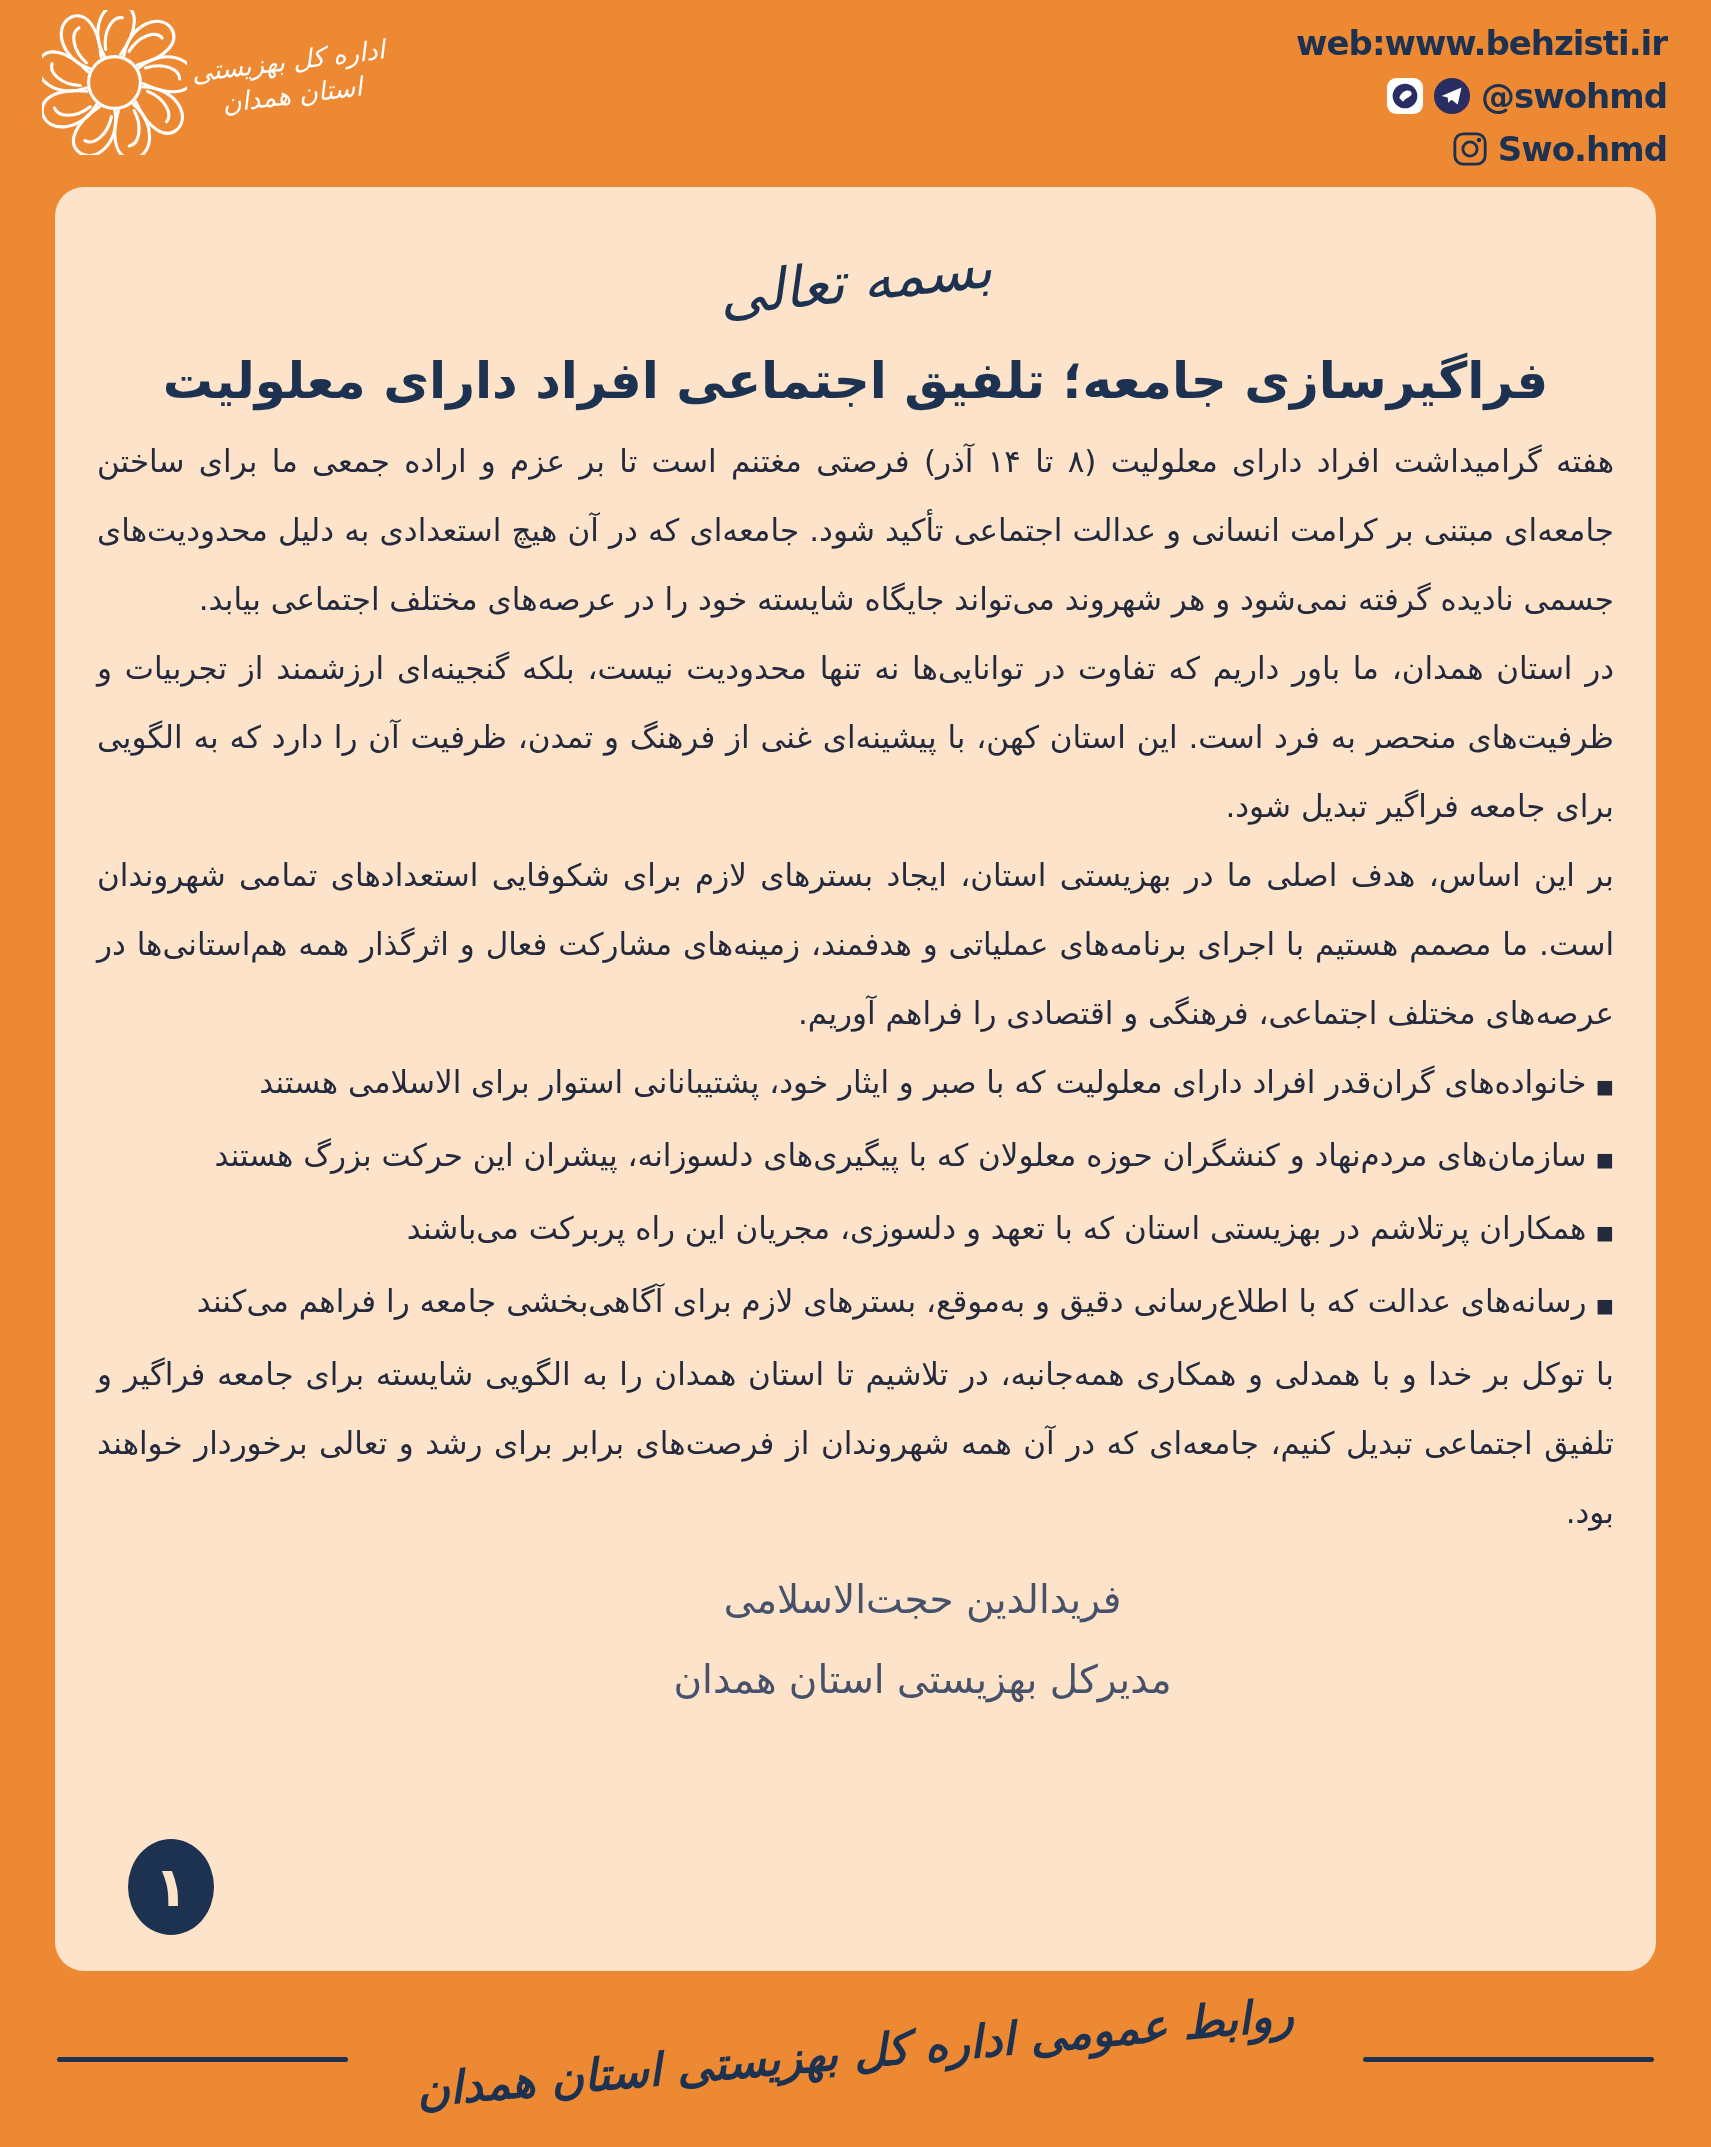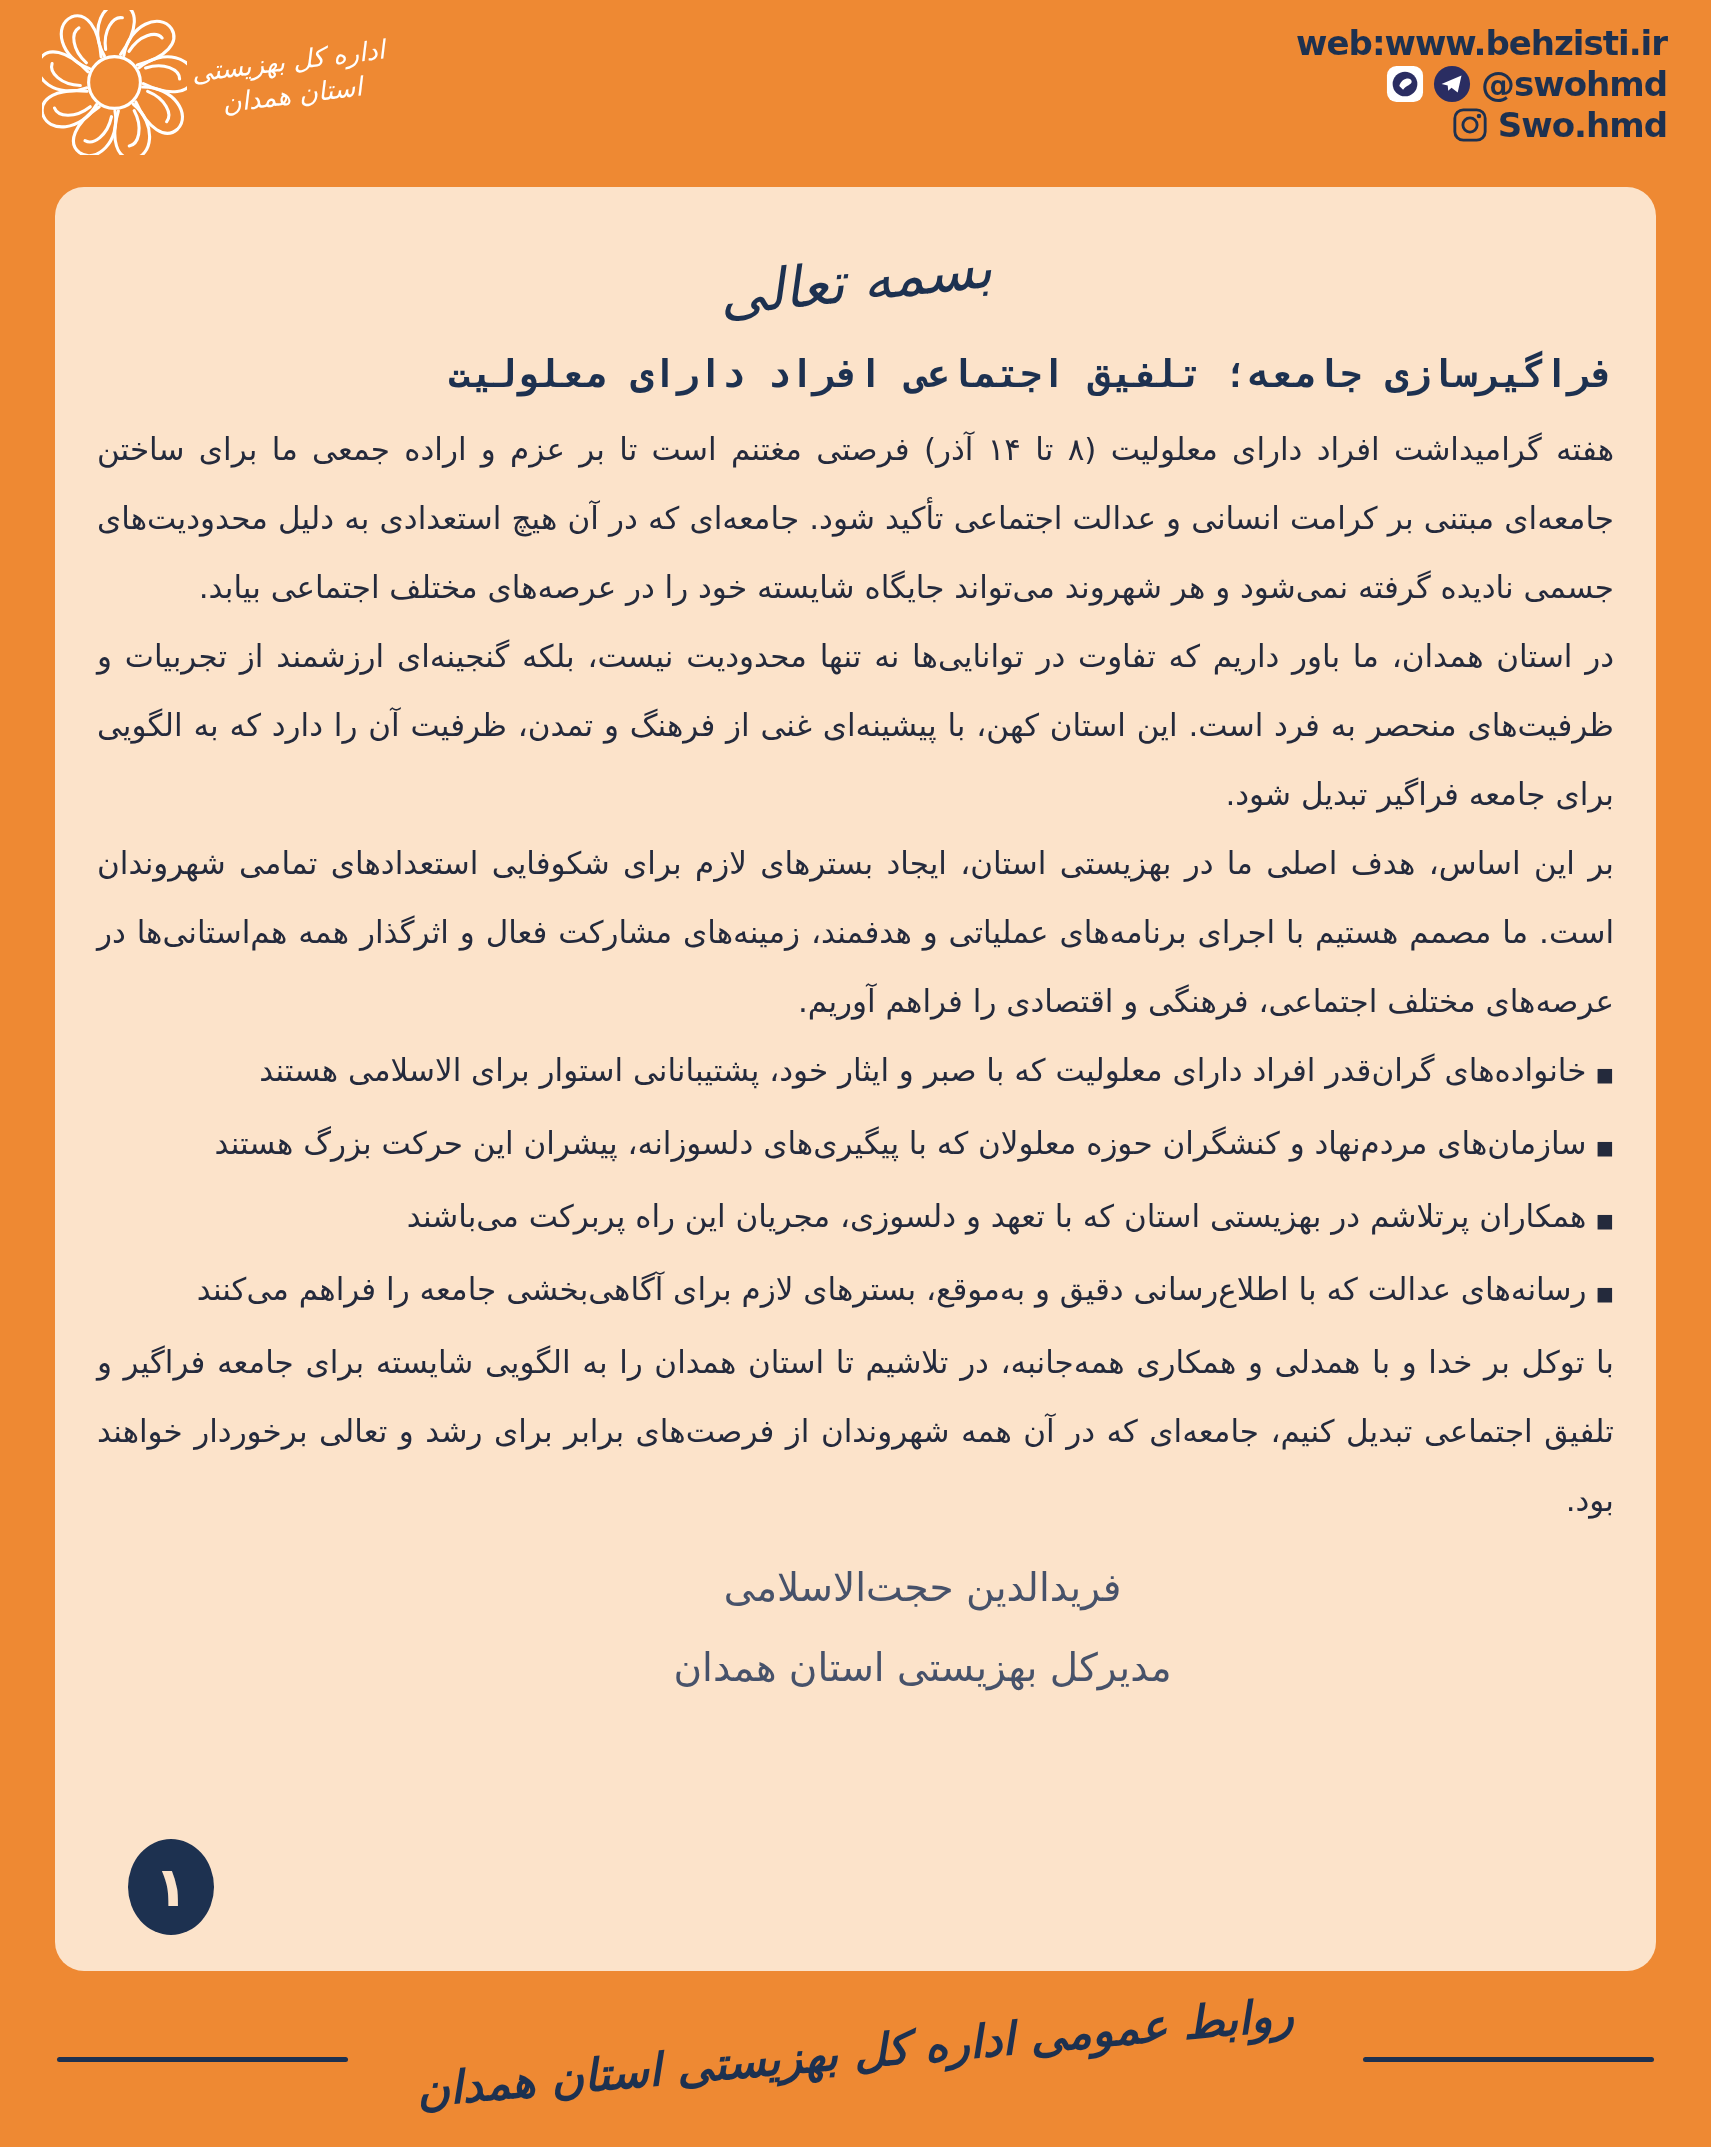--- a/index.html
+++ b/index.html
@@ -25,21 +25,21 @@
     display:flex;justify-content:space-between;align-items:flex-start;
     padding:9.6px 44px 0 42px;
   }
   .brand{display:flex;align-items:flex-start;gap:5.7px;}
   .flower{width:145px;height:145px;flex:0 0 auto;}
   .brand-words{
     color:#fff;margin-top:34px;
     font-style:italic;transform:rotate(-7deg);
     text-align:center;line-height:34px;font-size:26px;
   }
-  .contact{display:flex;flex-direction:column;align-items:flex-end;gap:1px;direction:ltr;margin-top:13.4px;}
+  .contact{display:flex;flex-direction:column;align-items:flex-end;gap:13px;direction:ltr;margin-top:13.4px;}
   .contact-row{display:flex;align-items:center;gap:9.6px;}
   .web-text,.handle-text{
     color:var(--navy);font-weight:bold;font-size:34px;letter-spacing:-1px;
   }
   .icon-badge{display:inline-flex;align-items:center;justify-content:center;}
   
   .card{
     background:var(--peach);
     margin:0 55px;
     border-radius:29px;
@@ -51,27 +51,26 @@
   .bismillah{
     text-align:center;
     color:var(--navy);
     font-size:57px;
     font-style:italic;
     transform:rotate(-6deg);
     margin-top:11.5px;height:115px;line-height:115px;
   }
   .doc-title{
     direction:rtl;
-    text-align:right;
+    text-align:center;
     color:var(--navy);
     font-weight:bold;
-    font-size:38px;
+    font-size:50px;
     margin-top:13.4px;
     margin-bottom:17px;
-    font-family:Liberation Mono, monospace;
   }
   .body-text{direction:rtl;font-size:31px;line-height:69px;}
   .body-text p{text-align:justify;text-align-last:right;}
   .bullet-row{display:flex;direction:rtl;align-items:baseline;}
   .bullet-mark{font-size:19px;flex:0 0 auto;margin-left:9.6px;color:var(--body-ink);}
   .bullet-label{flex:1 1 auto;text-align:justify;text-align-last:right;}
   .signature{
     direction:rtl;text-align:center;
     width:max-content;margin:13.4px auto 0;
     transform:translateX(67px); 

